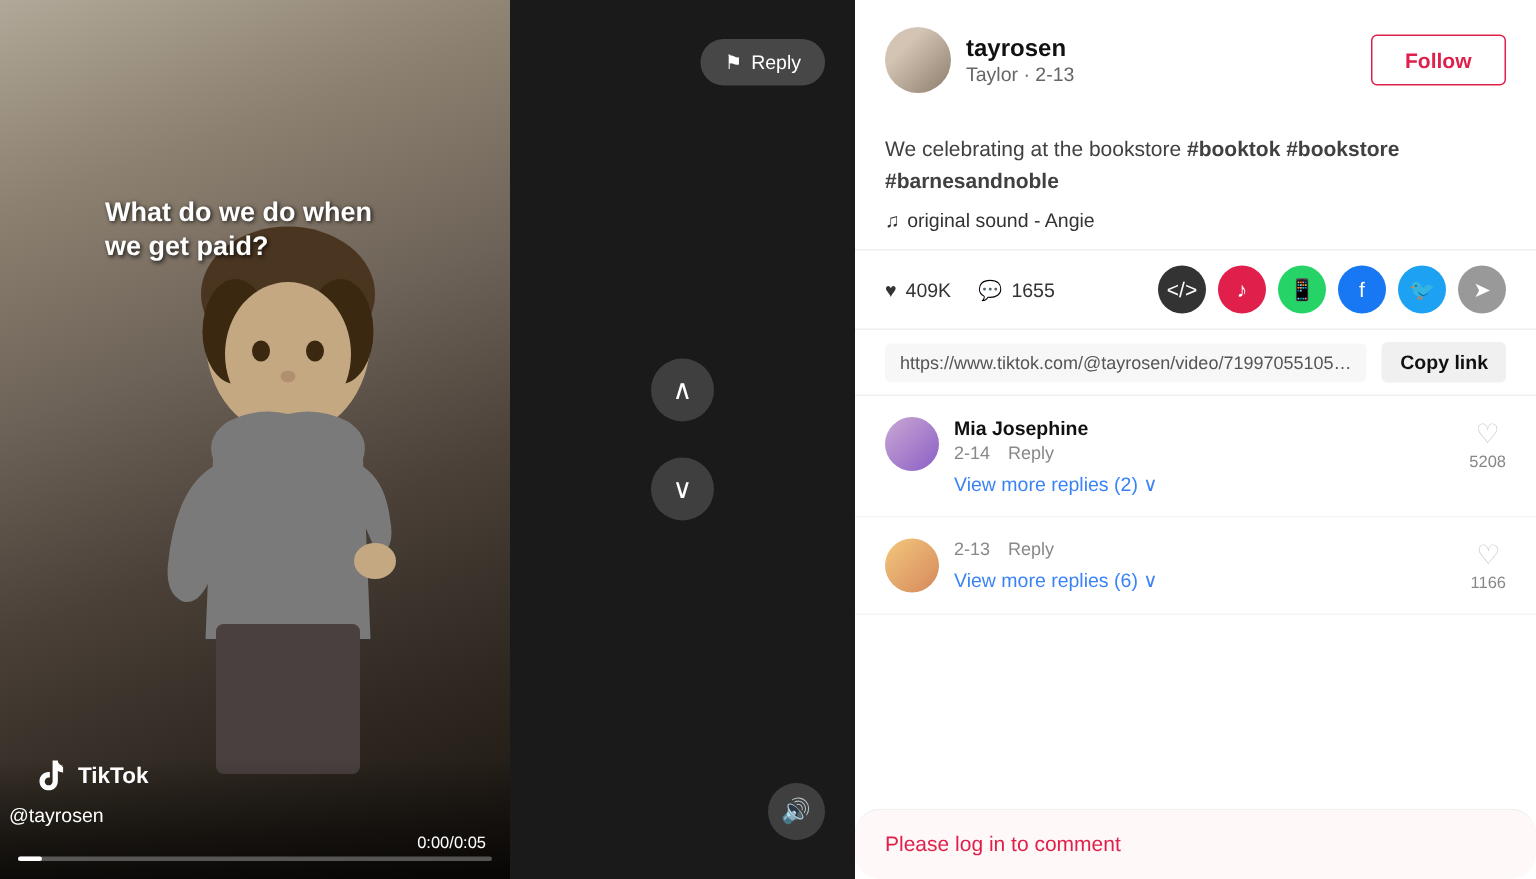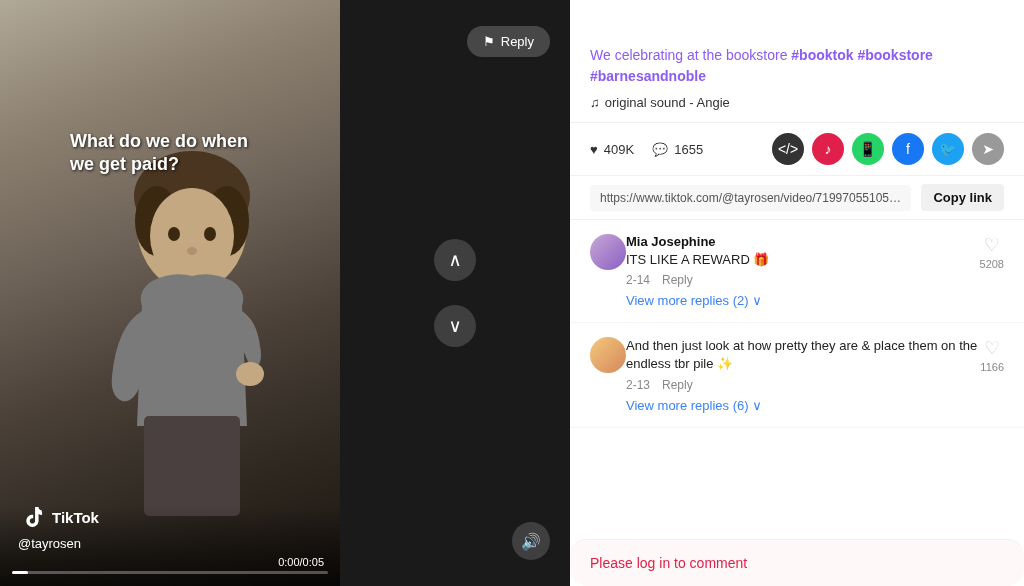--- a/index.html
+++ b/index.html
@@ -49,21 +49,21 @@
     }
     .tiktok-brand {
       color: white;
       font-size: 15px;
       font-weight: 700;
       text-align: right;
     }
     .tiktok-handle {
       position: absolute;
       bottom: 35px;
-      left: 18px;
+      left: 6px;
       color: white;
       font-size: 13px;
       z-index: 10;
     }
     .video-progress {
       position: absolute;
       bottom: 12px;
       left: 12px;
       right: 12px;
       height: 3px;
@@ -202,21 +202,21 @@
       background: white;
       color: #e0204a;
       font-size: 14px;
       font-weight: 600;
       padding: 8px 22px;
       border-radius: 4px;
       cursor: pointer;
     }
     .caption {
       font-size: 14px;
-      color: #8b5cf6;
+      color: #404040;
       line-height: 1.5;
       margin-bottom: 8px;
       margin-top: 27px;
     }
     .caption .hashtag { font-weight: 700; }
     .sound-line {
       font-size: 13px;
       color: #333;
       display: flex;
       align-items: center;
@@ -297,20 +297,21 @@
     .comments-section {
       flex: 1;
       overflow-y: auto;
     }
     .comment-item {
       padding: 14px 20px;
       border-bottom: 1px solid #f5f5f5;
     }
     .comment-row {
       display: flex;
+      gap: 10px;
     }
     .comment-avatar {
       width: 36px;
       height: 36px;
       border-radius: 50%;
       flex-shrink: 0;
       overflow: hidden;
     }
     .comment-avatar-mia {
       background: linear-gradient(135deg, #c9a8d4, #8a5fc4);
@@ -438,20 +439,32 @@
     <span>∨</span>
   </div>
 
   <div class="sound-icon">
     <span>🔊</span>
   </div>
 </div>
 
 <div class="info-panel">
   <div class="info-header">
+    <div class="user-row">
+      <div class="user-info">
+        <div class="avatar">
+          <div class="avatar-inner"></div>
+        </div>
+        <div>
+          <div class="username">tayrosen</div>
+          <div class="user-meta">Taylor · 2-13</div>
+        </div>
+      </div>
+      <button class="follow-btn">Follow</button>
+    </div>
     <div class="caption">
       <span>We celebrating at the bookstore </span><span class="hashtag">#booktok #bookstore #barnesandnoble</span>
     </div>
     <div class="sound-line">
       <span>♫</span>
       <span>original sound - Angie</span>
     </div>
   </div>
 
   <div class="actions-row">
@@ -492,39 +505,37 @@
     <button class="copy-link-btn">Copy link</button>
   </div>
 
   <div class="comments-section">
 
     <div class="comment-item">
       <div class="comment-row">
         <div class="comment-avatar comment-avatar-mia"></div>
         <div class="comment-body">
           <div class="comment-username">Mia Josephine</div>
-          <div class="comment-text">ITS LIKE A REWARD 🎁</div>
           <div class="comment-meta">
             <span>2-14</span>
             <span class="comment-reply">Reply</span>
           </div>
           <div class="view-more">View more replies (2) ∨</div>
         </div>
         <div class="comment-like">
           <span class="heart-icon">♡</span>
           <span>5208</span>
         </div>
       </div>
     </div>
 
     <div class="comment-item">
       <div class="comment-row">
         <div class="comment-avatar comment-avatar-chels"></div>
         <div class="comment-body">
-          <div class="comment-text">And then just look at how pretty they are &amp; place them on the endless tbr pile ✨</div>
           <div class="comment-meta">
             <span>2-13</span>
             <span class="comment-reply">Reply</span>
           </div>
           <div class="view-more">View more replies (6) ∨</div>
         </div>
         <div class="comment-like">
           <span class="heart-icon">♡</span>
           <span>1166</span>
         </div>

